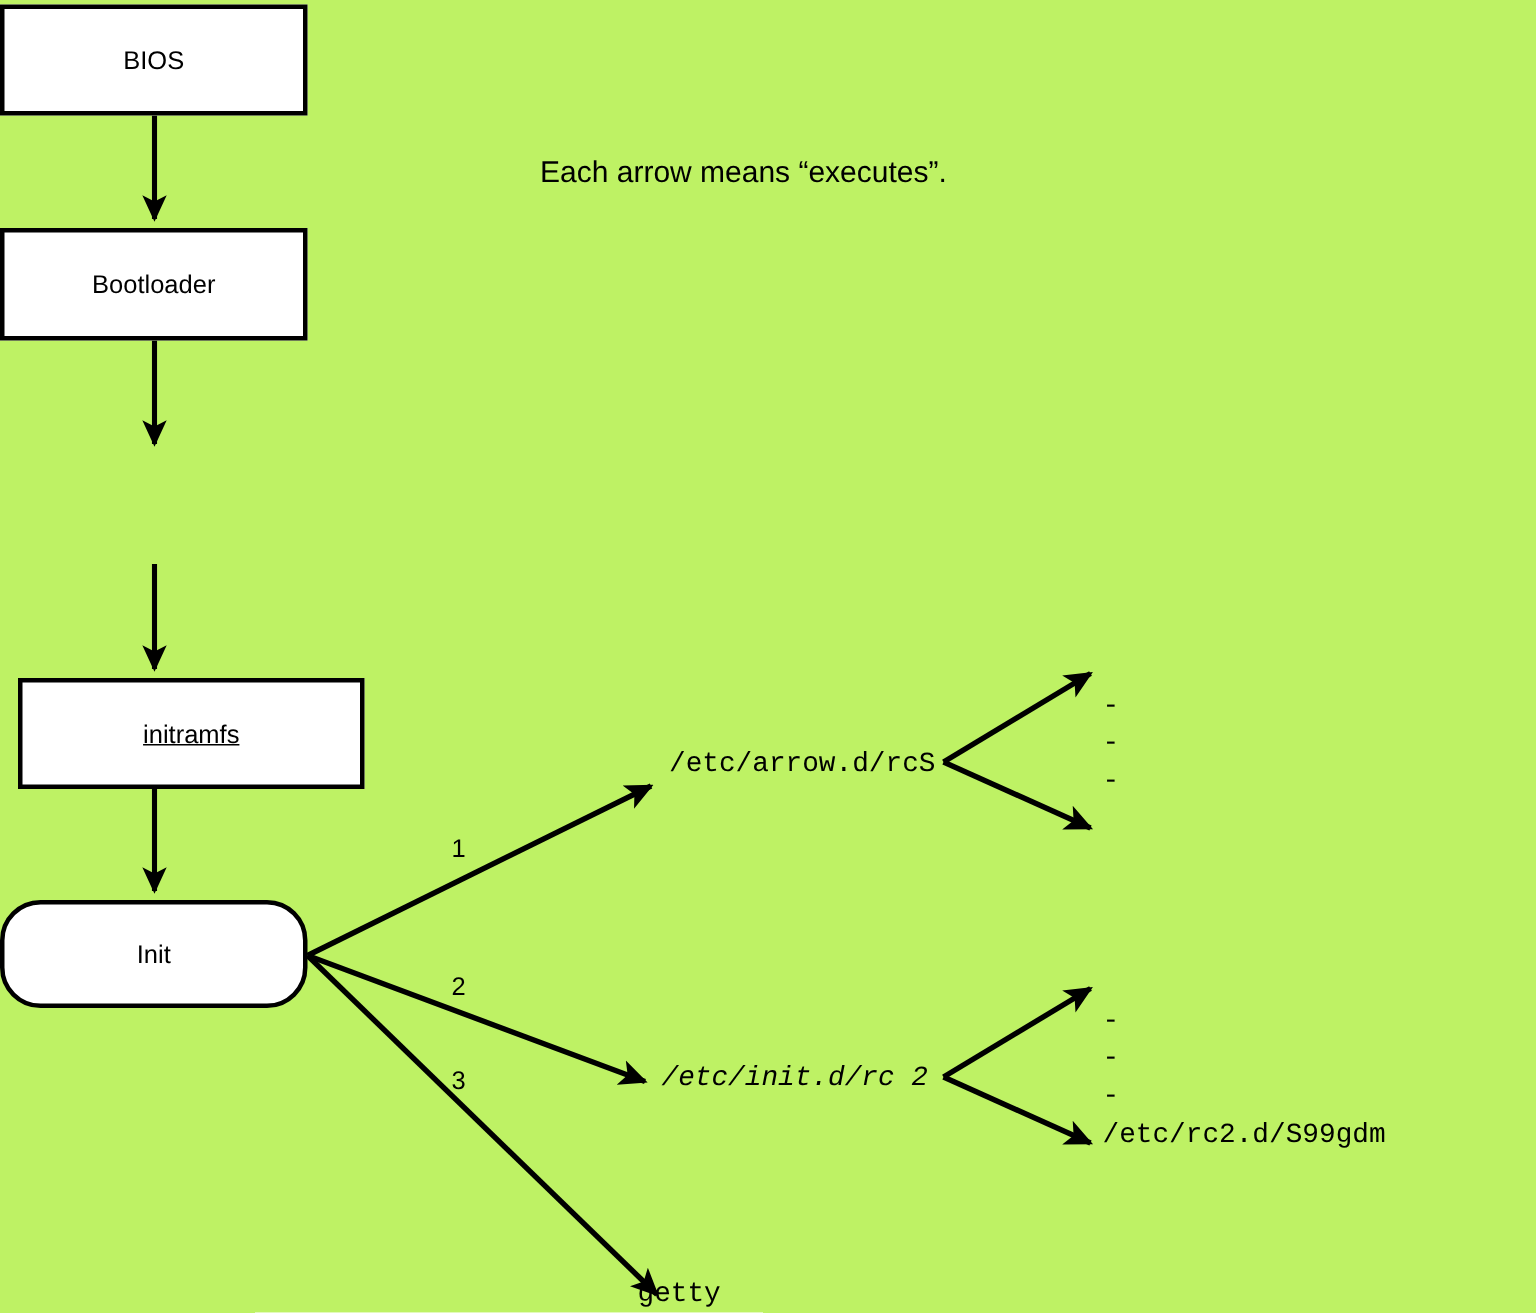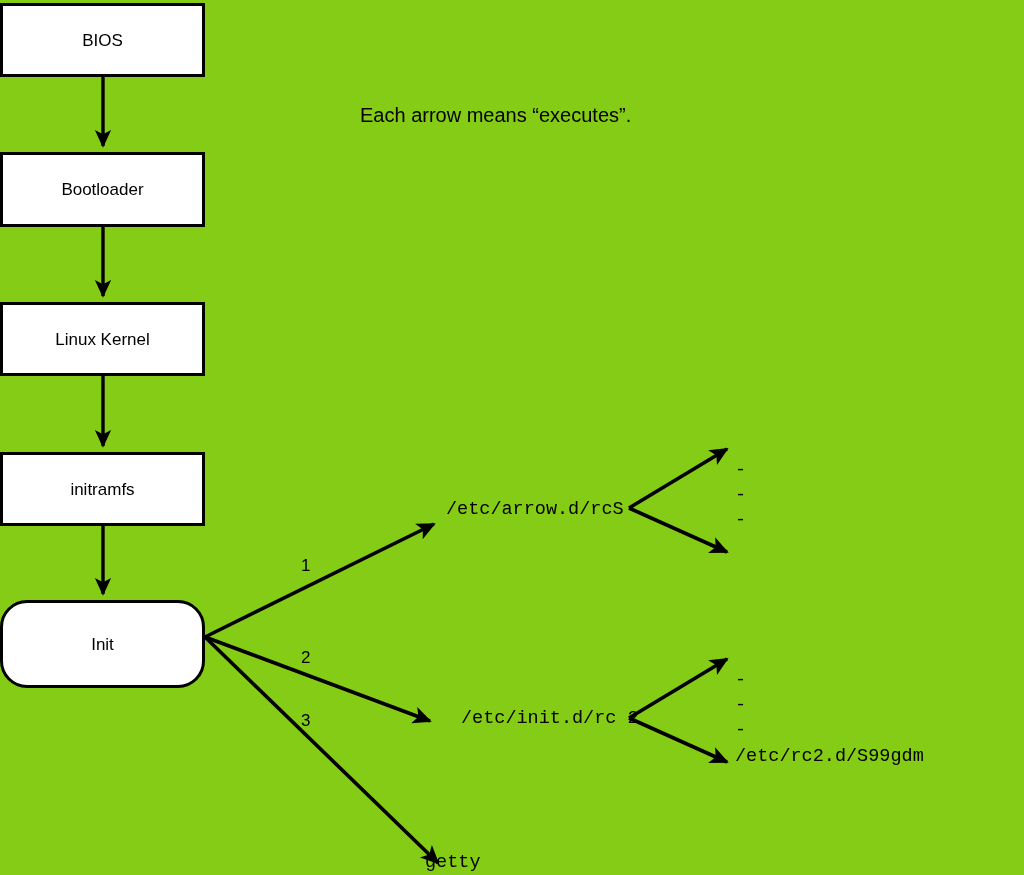--- a/index.html
+++ b/index.html
@@ -7,21 +7,21 @@
     padding: 0;
     background: #ffffff;
   }
   body {
     font-family: "Liberation Sans", sans-serif;
   }
   #canvas {
     position: relative;
     width: 1024px;
     height: 875px;
-    background: #84cc16;
+    background: #bef264;
     overflow: hidden;
   }
   #edges {
     position: absolute;
     left: 0;
     top: 0;
     width: 1024px;
     height: 875px;
   }
   .node-box {
@@ -112,40 +112,37 @@
   </svg>
 
   <div class="node-box" style="left:0px; top:3px; width:205px; height:74px;">
     <span class="node-label">BIOS</span>
   </div>
 
   <div class="node-box" style="left:0px; top:152px; width:205px; height:75px;align-items:center;">
     <span class="node-label">Bootloader</span>
   </div>
 
-  <div class="node-box" style="left:0px; top:302px; width:205px; height:74px;">
-    <span class="node-label">Linux Kernel</span>
-  </div>
 
-  <div class="node-box" style="left:0px; top:452px; width:205px; height:74px;">
+  <div class="node-box" style="left:12px; top:452px; width:231px; height:74px;text-decoration:underline;">
     <span class="node-label">initramfs</span>
   </div>
 
-  <div class="node-box" style="left:0px; top:600px; width:205px; height:88px;border-radius:27px;">
+  <div class="node-box" style="left:0px; top:600px; width:205px; height:72px;border-radius:27px;">
     <span class="node-label">Init</span>
   </div>
 
   <div class="note-text" style="left:360px; top:105px;">Each arrow means “executes”.</div>
 
   <div class="edge-num" style="left:301px; top:557px;">1</div>
   <div class="edge-num" style="left:301px; top:649px;">2</div>
   <div class="edge-num" style="left:301px; top:712px;">3</div>
 
   <div class="mono-label" style="left:446px; top:501px;">/etc/arrow.d/rcS</div>
-  <div class="mono-label" style="left:461px; top:710px;">/etc/init.d/rc 2</div>
+  <div class="mono-label" style="left:441px; top:710px;font-style:italic;">/etc/init.d/rc 2</div>
   <div class="mono-label" style="left:425px; top:854px;">getty</div>
 
   <div class="ellipsis-dash" style="left:735px; top:462px;">-</div>
   <div class="ellipsis-dash" style="left:735px; top:487px;">-</div>
   <div class="ellipsis-dash" style="left:735px; top:512px;">-</div>
 
   <div class="ellipsis-dash" style="left:735px; top:672px;">-</div>
   <div class="ellipsis-dash" style="left:735px; top:697px;">-</div>
   <div class="ellipsis-dash" style="left:735px; top:722px;">-</div>
   <div class="mono-label" style="left:735px; top:748px;">/etc/rc2.d/S99gdm</div>

